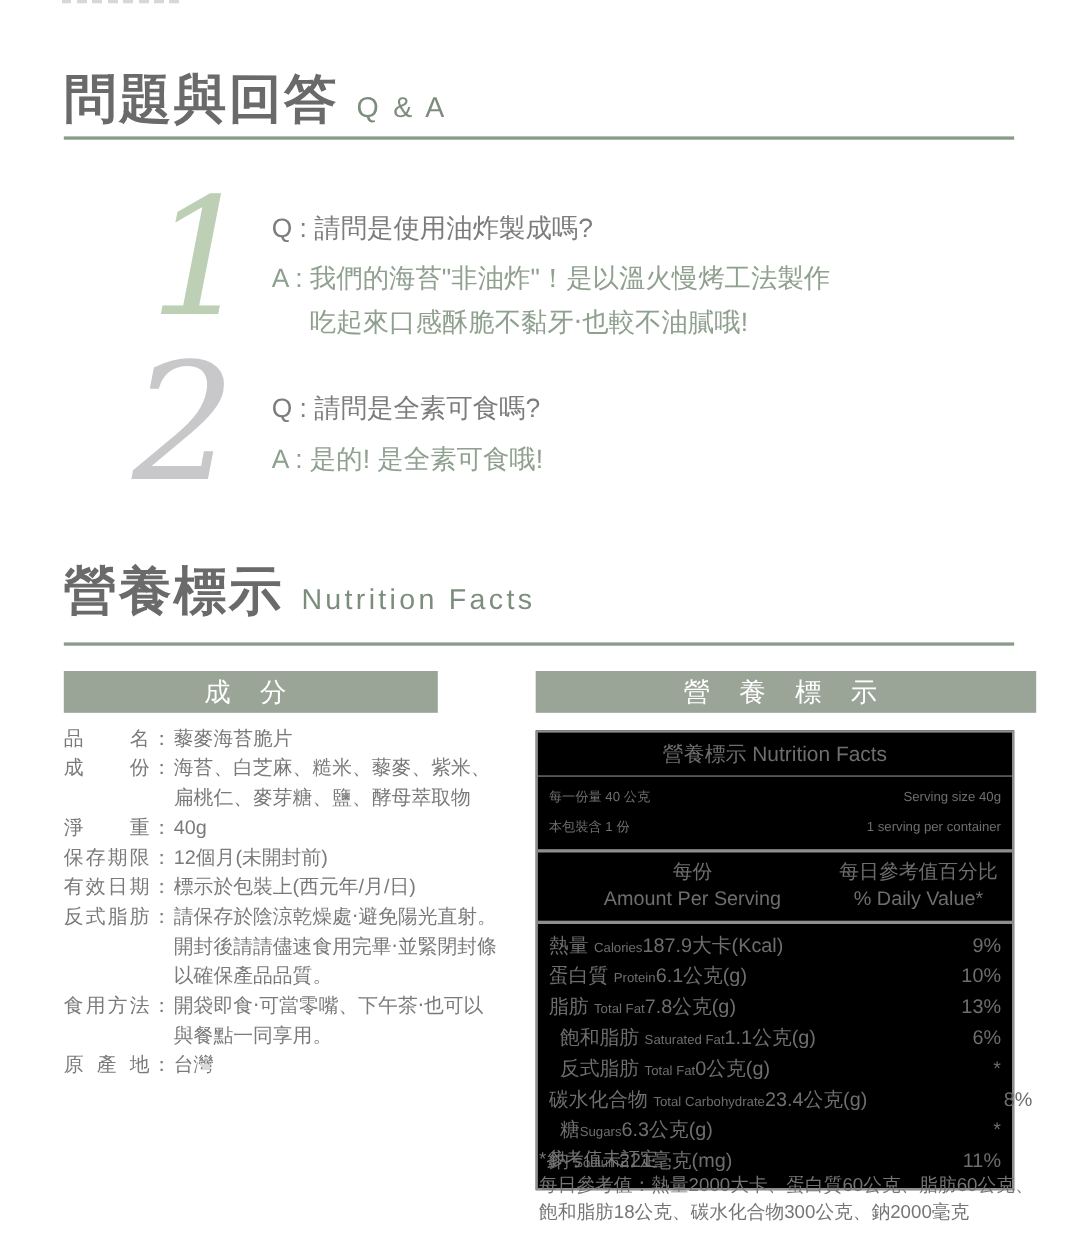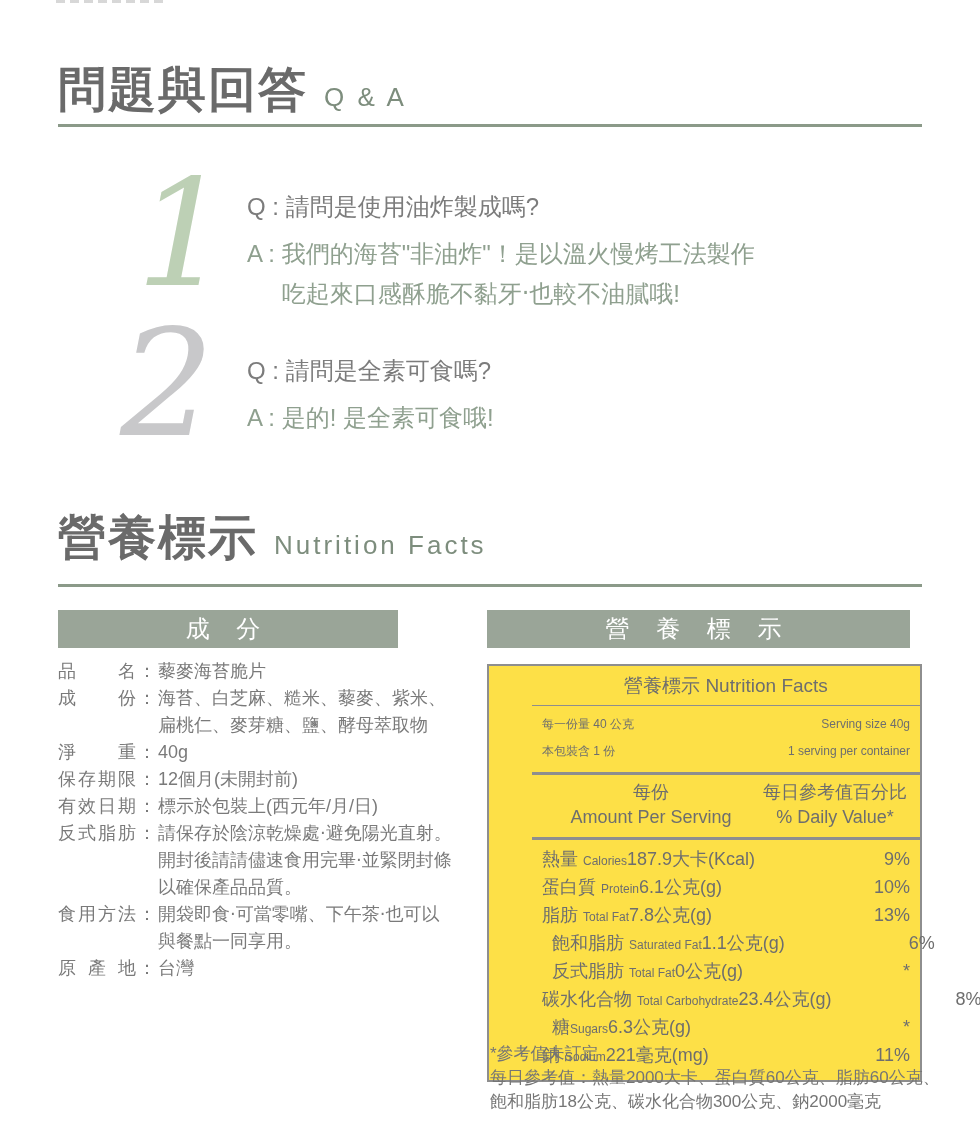--- a/index.html
+++ b/index.html
@@ -24,32 +24,32 @@
   .qa-number.n2 { left: 120px; top: 310px; color: #c8c8ca; }
   .qa-question { position: absolute; left: 247px; font-size: 24px; color: #7c7c7c; white-space: pre; }
   .qa-answer { position: absolute; left: 247px; display: flex; font-size: 24px; color: #8fa08f; }
   .qa-answer .prefix { white-space: pre; line-height: 40px; }
   .qa-answer .lines { white-space: pre; line-height: 40px; }
 
   
   .col-bar { position: absolute; top: 610px; height: 38px; background: #9aa598; color: #ffffff;
     font-size: 24px; letter-spacing: 10px; display: flex; align-items: center; justify-content: center; }
   .bar-left { left: 58px; width: 340px; }
-  .bar-right { left: 487px; width: 423px; }
+  .bar-right { left: 487px; width: 455px; }
 
   
   .info-list { position: absolute; left: 58px; top: 658px; width: 409px; font-size: 18px; color: #7a7a7a; }
   .info-row { display: flex; align-items: flex-start; line-height: 27px; }
   .info-label { width: 78px; text-align: justify; text-align-last: justify; flex: none; }
   .info-colon { width: 22px; text-align: center; flex: none; }
   .info-value { white-space: pre; }
 
   
   .nutri-table { position: absolute; left: 487px; top: 664px; width: 435px;
-    border: 2px solid #8e8e8e; color: #6e6e6e; background: #fde047; padding-left: 43px; }
+    border: 2px solid #8e8e8e; color: #6e6e6e; background: #000000; }
   .nt-title { text-align: center; font-size: 19px; padding: 7px 0 6px; border-bottom: 1px solid #8e8e8e; }
   .nt-serving { padding: 5px 10px 7px; border-bottom: 3px solid #8e8e8e; }
   .nt-serving .srow { display: flex; justify-content: space-between; line-height: 27px; font-size: 12px; white-space: pre; }
   .nt-colhead { padding: 5px 10px 7px; border-bottom: 3px solid #8e8e8e; }
   .nt-colhead .hrow { display: grid; grid-template-columns: 1fr 150px; line-height: 25px; font-size: 18px; }
   .nt-colhead .hrow span { text-align: center; white-space: pre; }
   .nt-rows { padding: 6px 10px 10px; }
   .nutrient-row { display: grid; grid-template-columns: auto 1fr 150px; align-items: baseline;
     line-height: 26px; white-space: pre; }
   .nutrient-row .nm { font-size: 18px; text-align: left; }

